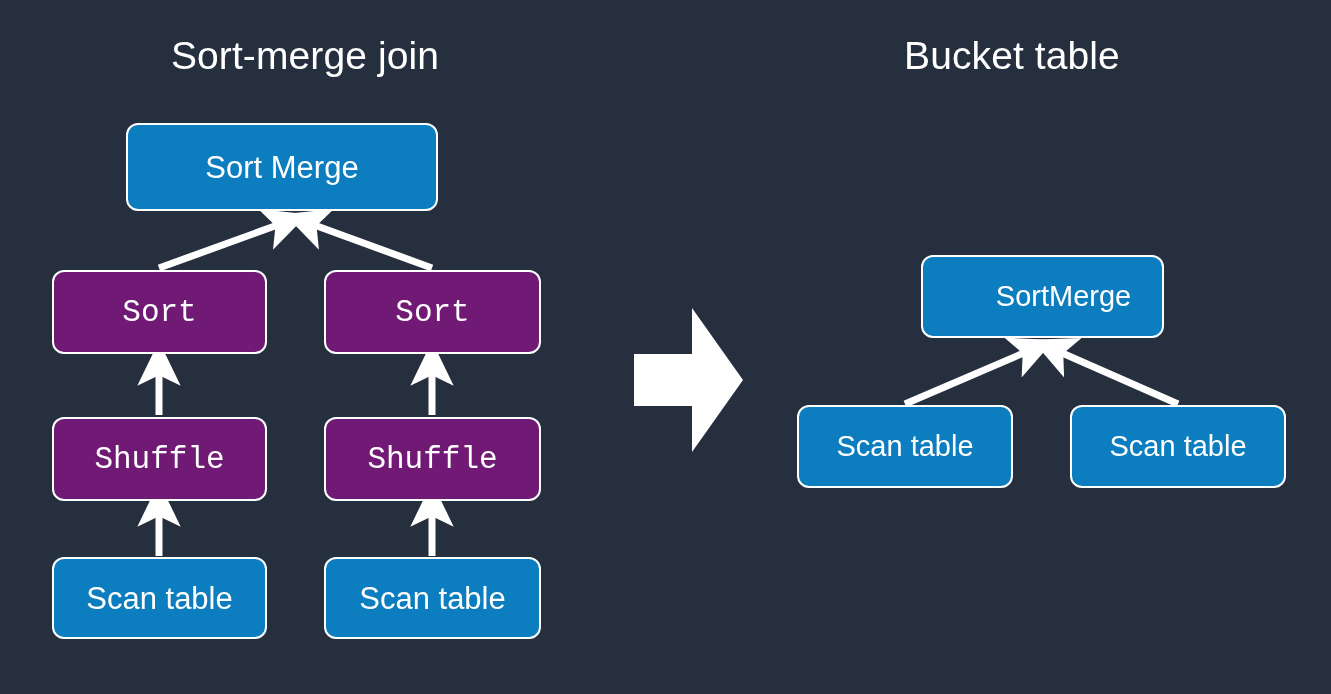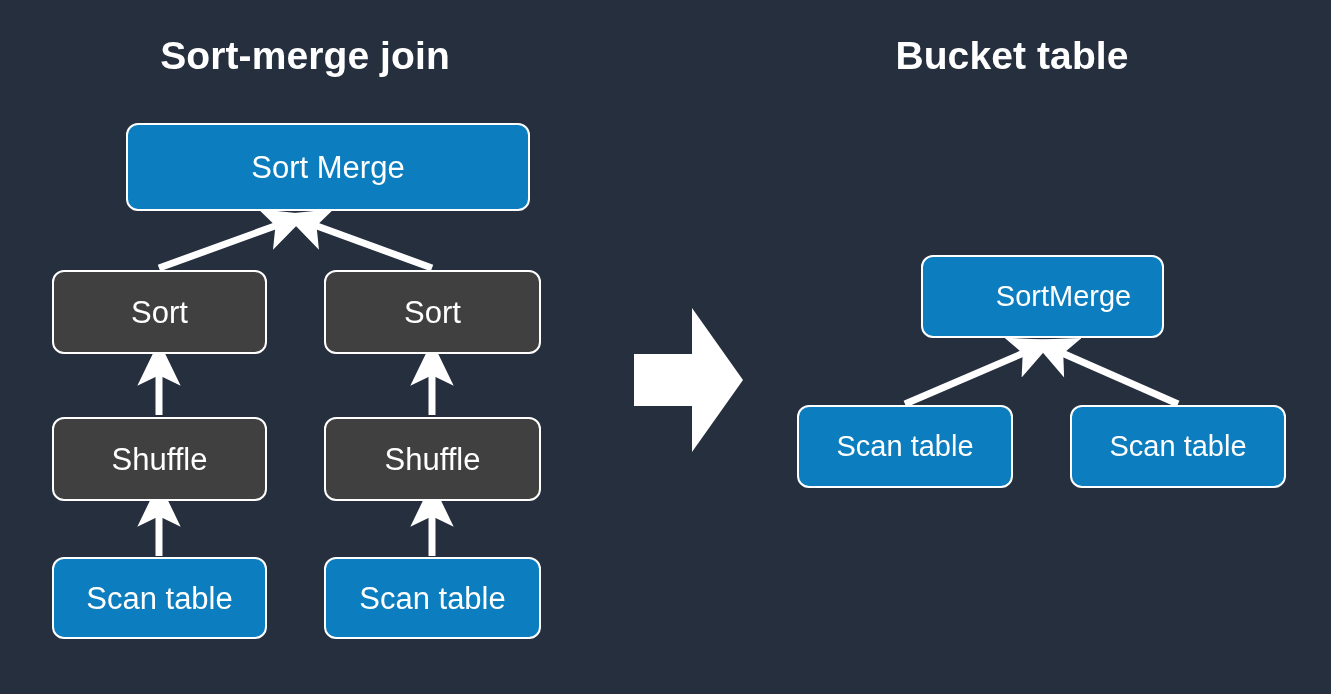--- a/index.html
+++ b/index.html
@@ -24,42 +24,42 @@
     left: 0;
     top: 0;
     width: 1331px;
     height: 694px;
     pointer-events: none;
   }
   .title {
     position: absolute;
     color: #ffffff;
     font-size: 39px;
-    font-weight: 700;
+    font-weight: 400;
     letter-spacing: 0.1px;
     white-space: nowrap;
     text-align: center;
     line-height: 1;
   }
   .node {
     position: absolute;
     box-sizing: border-box;
     display: flex;
     align-items: center;
     justify-content: center;
     border: 2px solid #ffffff;
     border-radius: 12px;
     color: #ffffff;
     font-size: 31px;
     font-weight: 400;
     white-space: nowrap;
     line-height: 1;
   }
   .node.blue  { background: #0c7dbe; }
-  .node.gray  { background: #404040; }
+  .node.gray  { background: #701a75; font-family: Liberation Mono, monospace; }
   .node.small { font-size: 29px; }
 </style>
 </head>
 <body>
 
 <div id="canvas">
 
   <svg class="svg-layer" viewBox="0 0 1331 694">
     <defs>
       <marker id="ah" markerWidth="7" markerHeight="7" refX="3.1" refY="3.5" orient="auto" markerUnits="strokeWidth">
@@ -84,21 +84,21 @@
       <line x1="1178" y1="404" x2="1053" y2="349"></line>
     </g>
 
     <polygon fill="#ffffff" points="634,354 692,354 692,308 743,380 692,452 692,406 634,406"></polygon>
   </svg>
 
   <div>
 
     <div class="title" style="left:105px; top:36px; width:400px;">Sort-merge join</div>
 
-    <div class="node blue" style="left:126px; top:123px; width:404px; height:88px;">Sort Merge</div>
+    <div class="node blue" style="left:126px; top:123px; width:312px; height:88px;">Sort Merge</div>
 
     <div class="node gray" style="left:52px; top:270px; width:215px; height:84px;">Sort</div>
 
     <div class="node gray" style="left:324px; top:270px; width:217px; height:84px;">Sort</div>
 
     <div class="node gray" style="left:52px; top:417px; width:215px; height:84px;">Shuffle</div>
 
     <div class="node gray" style="left:324px; top:417px; width:217px; height:84px;">Shuffle</div>
 
     <div class="node blue" style="left:52px; top:557px; width:215px; height:82px;">Scan table</div>

